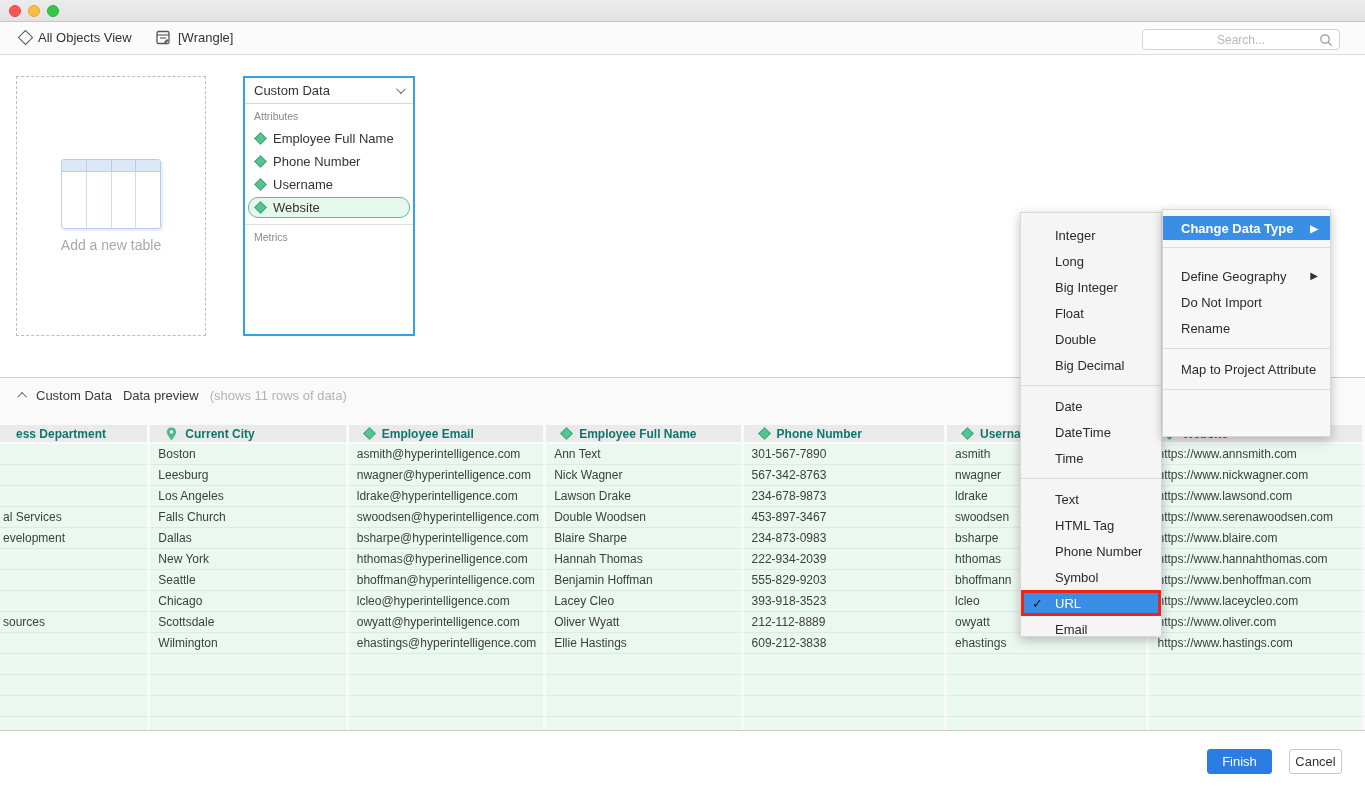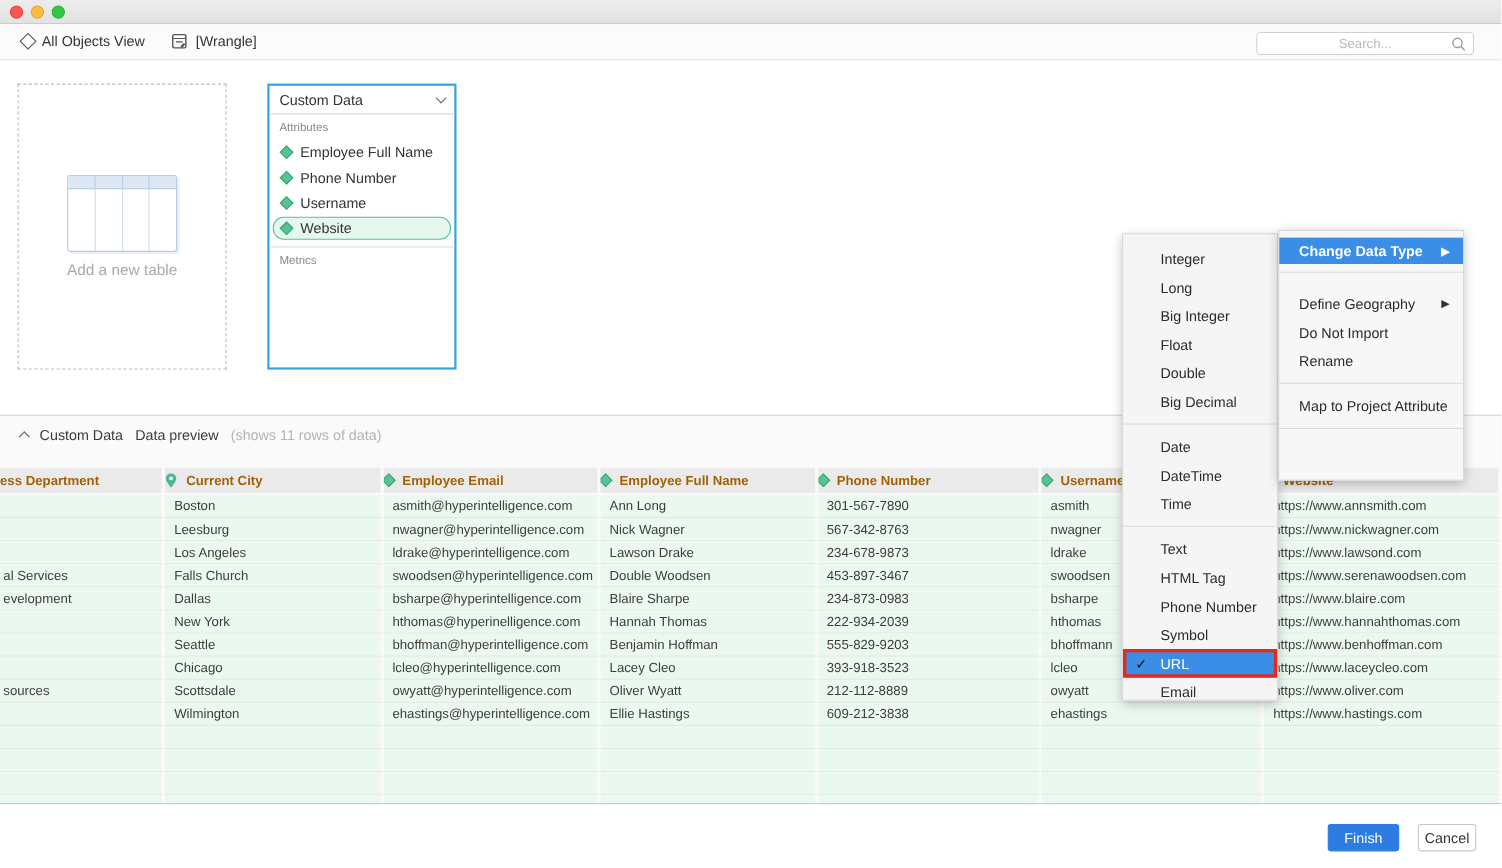--- a/index.html
+++ b/index.html
@@ -68,22 +68,22 @@
   .preview-area { position:absolute; top:378px; left:0; width:1365px; height:352px; background:#fafafa; }
   .preview-header { position:absolute; top:10px; left:0; display:flex; align-items:center; gap:9px;
     padding-left:20px; font-size:13px; }
   .ph-name { color:#3b3b3b; }
   .ph-label { color:#3b3b3b; margin-left:2px; }
   .ph-note { color:#b3b3b3; margin-left:2px; }
 
   .table-wrap { position:absolute; top:47px; left:0; width:1365px; height:306px; overflow:hidden;
     border-bottom:1px solid #c9c9c9; background:#fafafa; }
   table.preview { border-collapse:separate; border-spacing:0; table-layout:fixed; width:1365px; }
-  table.preview th { height:25px; background:#eaeaea; font-size:12px; font-weight:bold; color:#a16207;
-    text-align:left; padding-left:0; border-right:3px solid #fafafa; border-bottom:2px solid #fafafa;
+  table.preview th { height:19px; background:#eaeaea; font-size:12px; font-weight:bold; color:#0f766e;
+    text-align:left; padding-left:16px; border-right:3px solid #fafafa; border-bottom:2px solid #fafafa;
     white-space:nowrap; overflow:hidden; }
   table.preview th .th-inner { display:flex; align-items:center; gap:8px; }
   table.preview td { height:21px; background:#eaf8f0; font-size:12px; color:#3d3d3d;
     padding-left:8px; border-right:3px solid #fafafa; border-bottom:1px solid #dfe9e3;
     white-space:nowrap; overflow:hidden; }
   table.preview td.dept { padding-left:3px; }
   .th-attr-diamond { width:9px; height:9px; background:#57c393; border:1px solid #3ca878;
     transform:rotate(45deg); flex:none; }
 
   
@@ -261,21 +261,21 @@
                 <span>Website</span>
               </span>
             </th>
           </tr>
         </thead>
         <tbody>
           <tr>
             <td class="dept"></td>
             <td>Boston</td>
             <td>asmith@hyperintelligence.com</td>
-            <td>Ann Long</td>
+            <td>Ann Text</td>
             <td>301-567-7890</td>
             <td>asmith</td>
             <td>https://www.annsmith.com</td>
           </tr>
           <tr>
             <td class="dept"></td>
             <td>Leesburg</td>
             <td>nwagner@hyperintelligence.com</td>
             <td>Nick Wagner</td>
             <td>567-342-8763</td>

